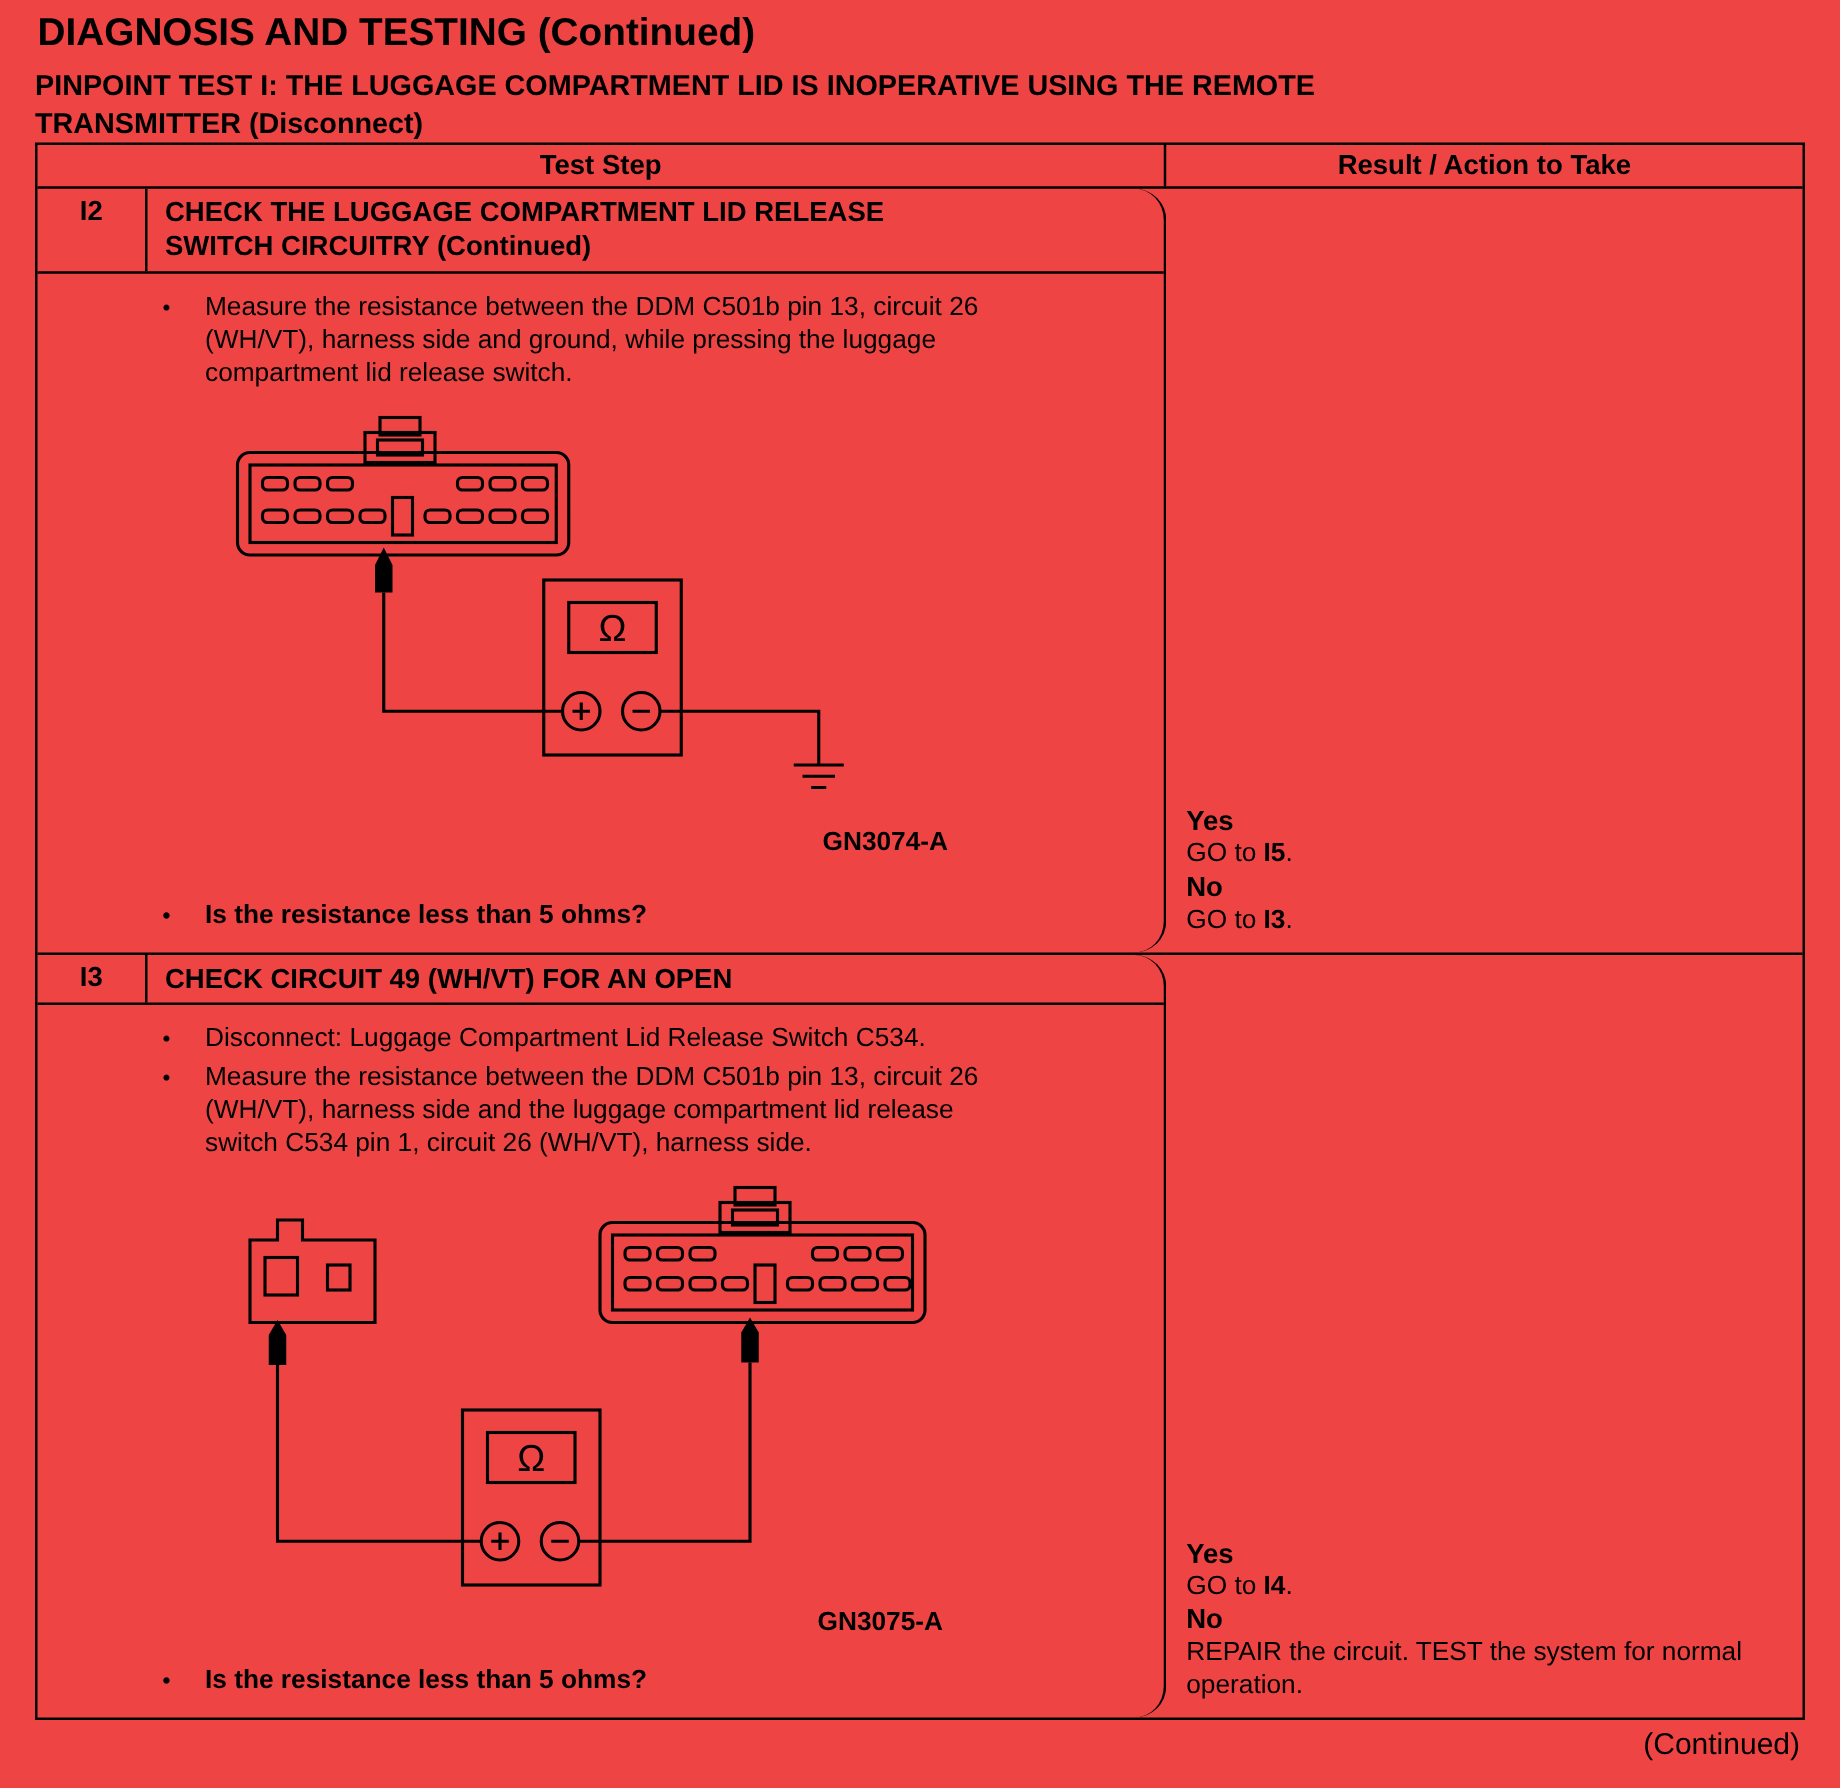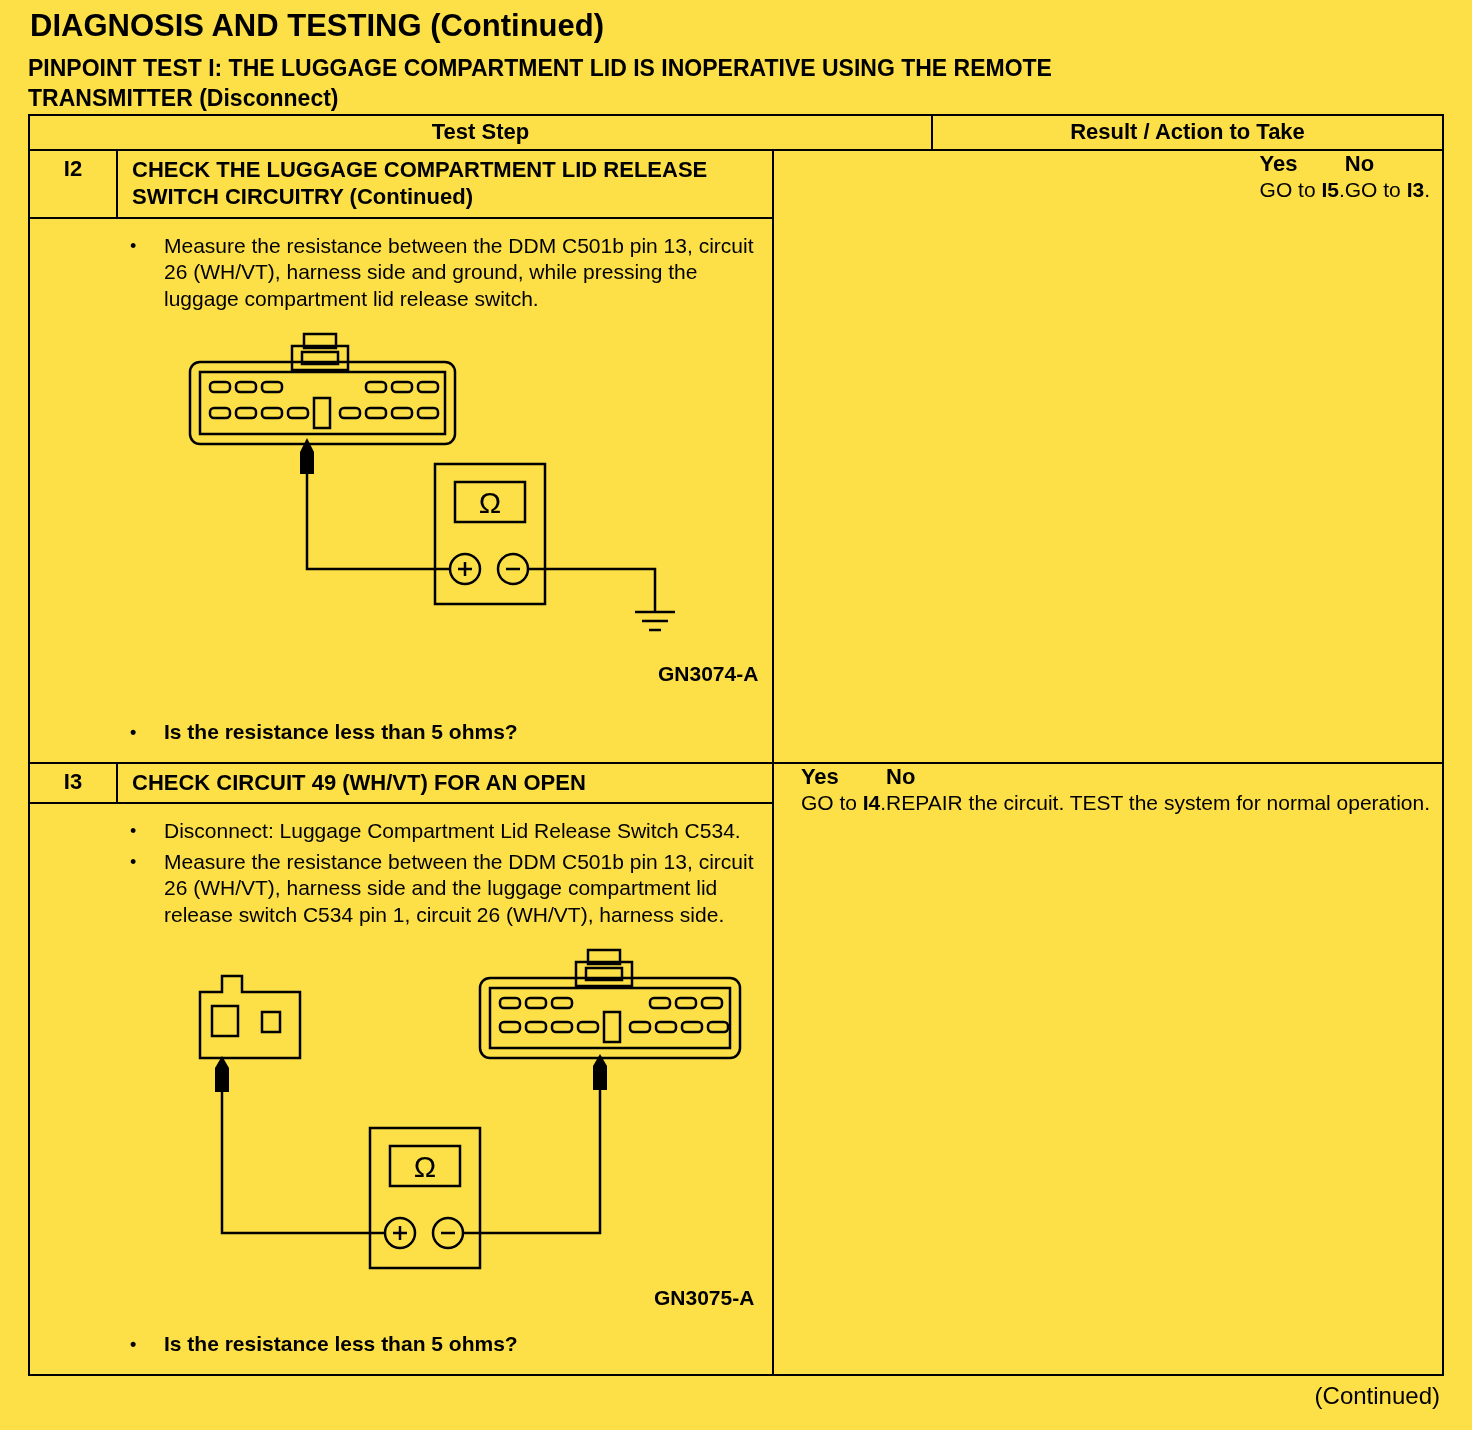--- a/index.html
+++ b/index.html
@@ -1,33 +1,33 @@
 <!DOCTYPE html>
 <html><head>
 <meta charset="utf-8">
 <style>
   html,body { margin:0; padding:0; background:#fff; }
   * { box-sizing:border-box; }
   .page {
-    width:1472px; height:1430px; background:#fde047; color:#000;
+    width:1472px; height:1430px; background:#ef4444; color:#000;
     font-family:"Liberation Sans", sans-serif;
     padding:6px 28px 16px 28px; position:relative; overflow:hidden;
   }
   .page-title { font-size:31px; font-weight:bold; margin:2px 0 10px 2px; }
   .subtitle { font-weight:bold; font-size:23px; line-height:1.3; }
   .ptable { border:2px solid #000; width:1416px; }
   .thead { display:flex; border-bottom:2px solid #000; }
   .th { font-weight:bold; font-size:22px; text-align:center; padding:3px 0 4px 0; }
   .th.left { width:903px; border-right:2px solid #000000; }
   .th.right { flex:1; }
   .trow { display:flex; }
   .row-i2 { height:613px; border-bottom:2px solid #000; }
   .row-i3 { height:610px; }
-  .tcell-left { width:744px; border-right:2px solid #000; display:flex; flex-direction:column; }
-  .tcell-right { flex:1; display:flex; flex-direction:row; justify-content:flex-end; padding:0 12px 12px 16px; }
+  .tcell-left { width:903px; border-right:2px solid #000; display:flex; flex-direction:column;border-radius:25px; }
+  .tcell-right { flex:1; display:flex; flex-direction:column; justify-content:flex-end; padding:0 12px 12px 16px; }
   .step-head { display:flex; border-bottom:2px solid #000; flex:0 0 auto; }
   .step-id { width:88px; border-right:2px solid #000; text-align:center; font-weight:bold; font-size:22px; padding:5px 0; }
   .step-title { flex:1; font-weight:bold; font-size:22px; line-height:1.25; padding:5px 0 6px 14px; max-width:732px; }
   .step-title .inner { display:block; max-width:620px; }
   .step-body { flex:1; display:flex; flex-direction:column; padding-top:14px; overflow:hidden; }
   .bullet { display:flex; padding-left:100px; font-size:21px; line-height:1.26; margin-bottom:4px; }
   .bullet .bmark { flex:0 0 34px; font-size:18px; padding-top:2px; }
   .bullet .btext { max-width:640px; }
   .bullet.q { margin-top:auto; padding-bottom:12px; font-weight:bold; }
   .figure { margin-top:16px; }

